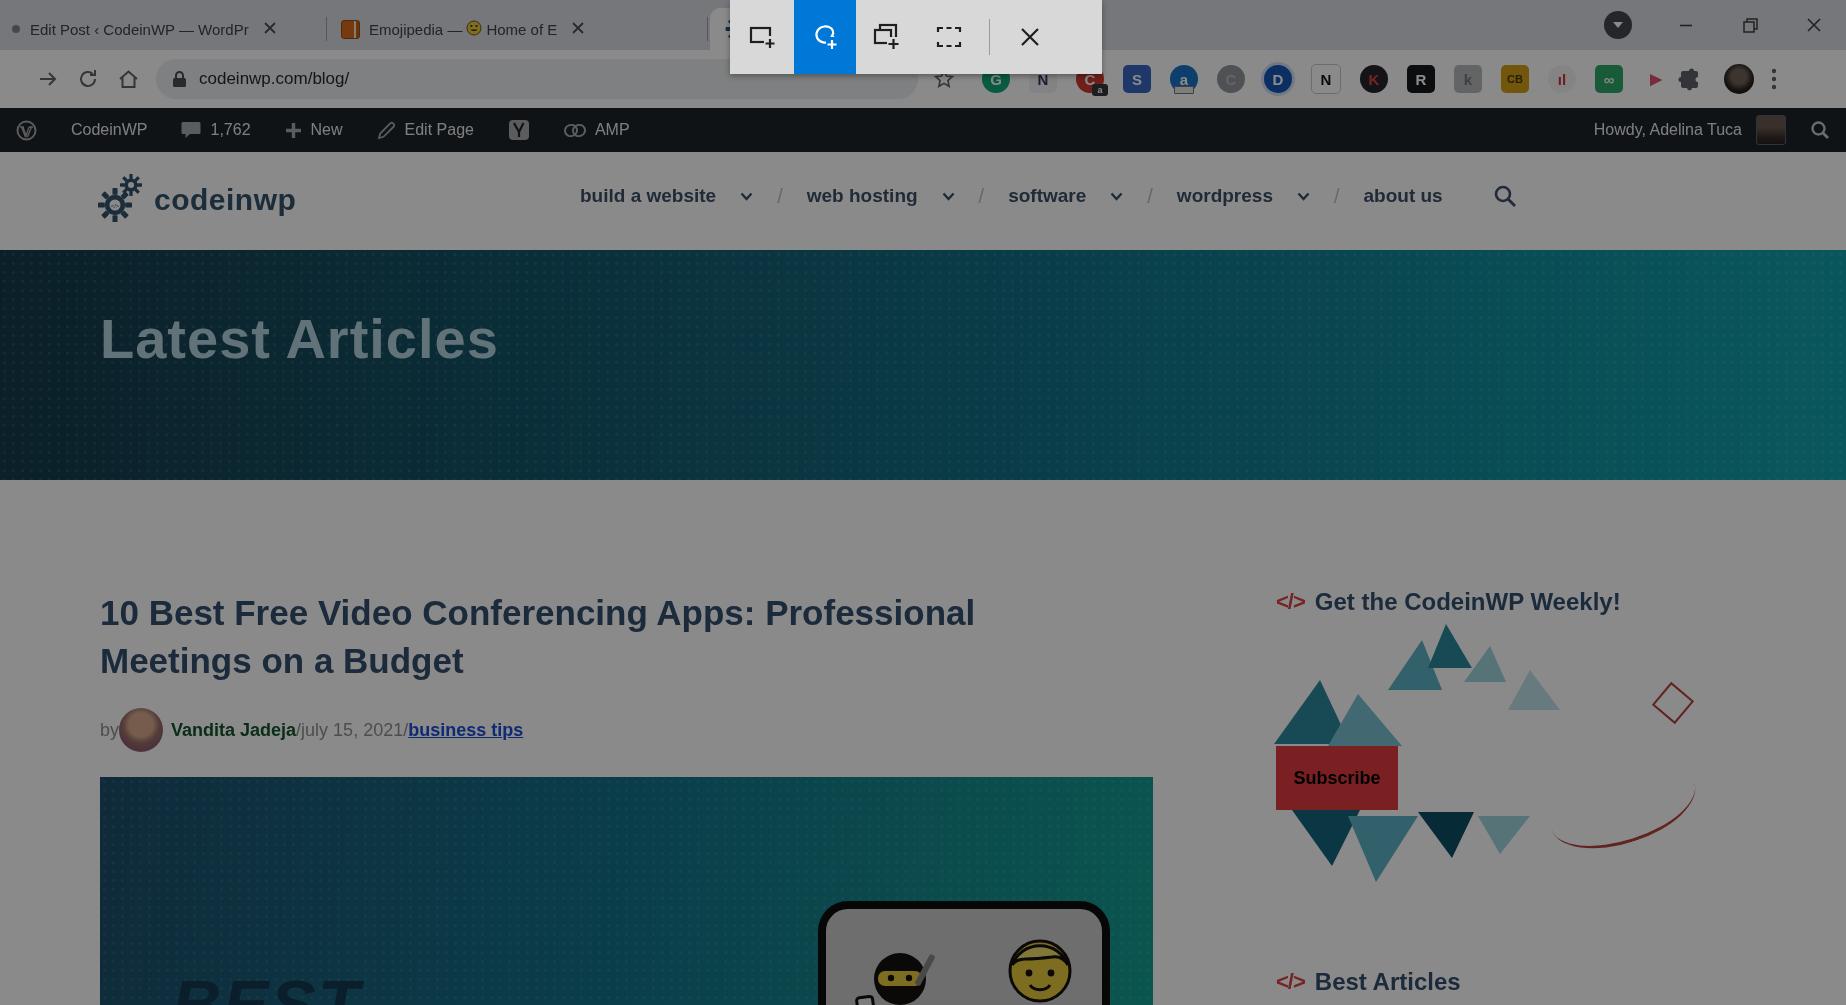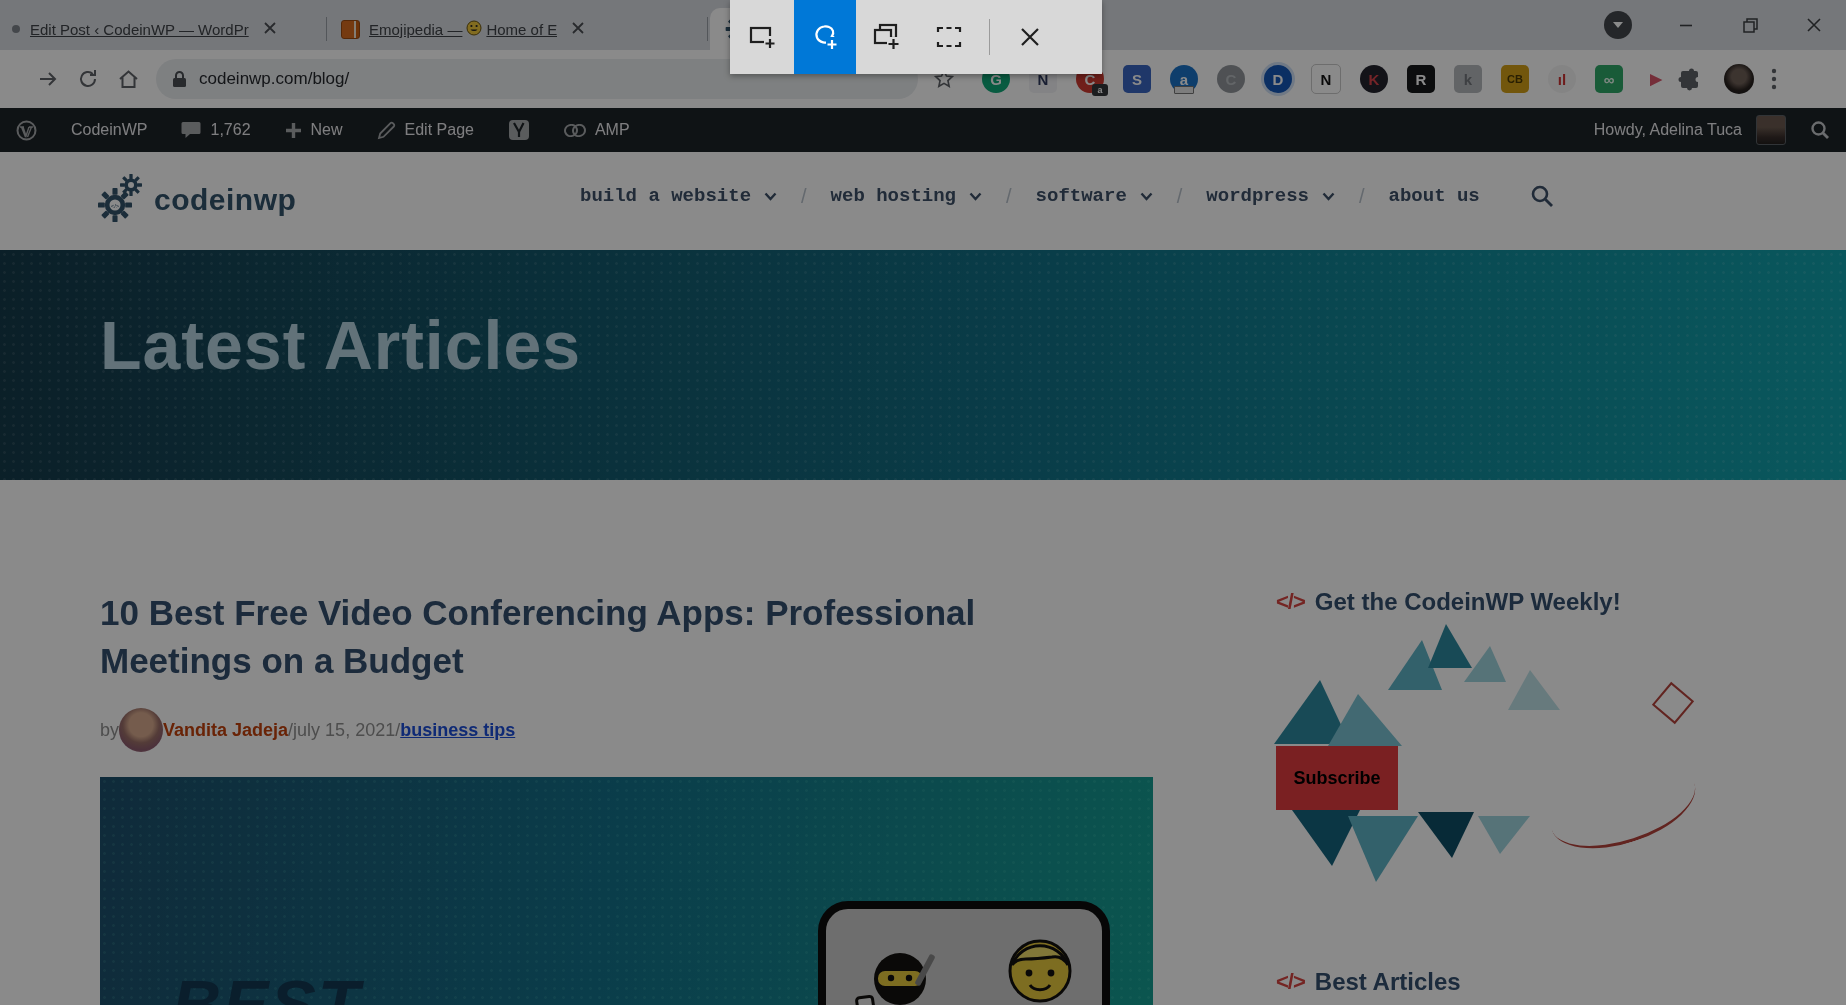--- a/index.html
+++ b/index.html
@@ -3,21 +3,21 @@
 <meta charset="utf-8">
 <style>
   html,body{margin:0;padding:0;background:#222;}
   .screen{position:relative;width:1846px;height:1005px;overflow:hidden;
     font-family:"Liberation Sans",sans-serif;background:#ffffff;}
 
   
   .tabstrip{position:absolute;top:0;left:0;right:0;height:50px;background:#d9dce1;
     display:flex;align-items:flex-end;}
   .tab{height:42px;display:flex;align-items:center;padding:0 12px;color:#3f4348;
-    font-size:15px;white-space:nowrap;overflow:hidden;text-decoration:underline;}
+    font-size:15px;white-space:nowrap;overflow:hidden;}
   .tab .t-title{overflow:hidden;text-overflow:ellipsis;max-width:220px;}
   .tab2 .t-title2{max-width:240px;overflow:hidden;}
   .tab-close{margin-left:14px;flex:0 0 auto;}
   .tab-div{width:1px;height:24px;background:#9aa0a6;margin:0 2px 9px 2px;flex:0 0 auto;}
   .fav-dot{width:8px;height:8px;border-radius:50%;background:#7e848b;margin-right:10px;flex:0 0 auto;}
   .fav-book{width:17px;height:17px;border-radius:3px;margin-right:9px;flex:0 0 auto;
     background:linear-gradient(90deg,#d96c1e 0 70%,#f4e9d8 70% 82%,#c95f12 82%);border:1px solid #9c4a0f;}
   .mini-face{display:inline-block;vertical-align:-3px;margin:0 4px;}
   .pinned-tab{width:56px;height:42px;background:#ffffff;border-radius:10px 10px 0 0;
     display:flex;align-items:center;justify-content:center;flex:0 0 auto;}
@@ -52,39 +52,39 @@
   .avatar-admin{width:28px;height:28px;border-radius:3px;border:1px solid #5c6166;
     background:linear-gradient(180deg,#6b5a50 0 40%,#3a2f2c 75%,#241f1e);}
 
   
   .siteheader{position:absolute;top:152px;left:0;right:0;height:98px;background:#ffffff;}
   .logo{position:absolute;left:98px;top:22px;display:flex;align-items:center;gap:8px;}
   .logo-gears{position:relative;width:48px;height:52px;}
   .logo-text{font-size:30px;font-weight:bold;color:#33536b;letter-spacing:.5px;}
   .mainnav{position:absolute;left:580px;top:24px;display:flex;align-items:center;gap:14px;
     font-size:19px;font-weight:bold;color:#3d5068;height:40px;}
-  .nav-item{display:flex;align-items:center;gap:13px;cursor:pointer;font-family:Liberation Mono, monospace;}
+  .nav-item{display:flex;align-items:center;gap:24px;cursor:pointer;}
   .nav-sep{color:#b9c2cc;font-weight:normal;font-size:20px;margin:0 10px;}
   .hdr-search{margin-left:36px;}
 
   
   .hero{position:absolute;top:250px;left:0;right:0;height:230px;
     background:linear-gradient(95deg,#163a4a 0%,#127086 55%,#12a3ad 100%);}
   .hero::after{content:"";position:absolute;inset:0;
     background-image:radial-gradient(rgba(255,255,255,.09) 1.3px,transparent 1.5px);
     background-size:9px 9px;}
-  .hero h1{position:absolute;left:100px;top:56px;margin:0;font-size:68px;font-weight:800;
+  .hero h1{position:absolute;left:100px;top:56px;margin:0;font-size:56px;font-weight:800;
     color:#b5d3e0;letter-spacing:1px;z-index:2;}
 
   
   .post-title{position:absolute;left:100px;top:589px;width:930px;margin:0;
     font-size:35px;line-height:1.38;font-weight:bold;color:#35506f;}
   .byline{position:absolute;left:100px;top:708px;display:flex;align-items:center;
     font-size:18px;color:#8f8f8f;}
-  .byline .author{font-weight:bold;color:#c2410c;}
+  .byline .author{font-weight:bold;color:#14532d;margin-left:8px;}
   .byline .cat{font-weight:bold;color:#1d4ed8;text-decoration:underline;}
   .avatar-author{width:44px;height:44px;border-radius:50%;
     background:radial-gradient(circle at 50% 38%,#d8ab8e 0 34%,#9b6f68 52%,#8c5b6e 72%,#b98b97 100%);}
   .featured{position:absolute;left:100px;top:777px;width:1053px;height:228px;overflow:hidden;
     background:linear-gradient(100deg,#1d4f6b 0%,#14718a 48%,#169e92 100%);font-style:italic;}
   .featured::before{content:"";position:absolute;inset:0;
     background-image:radial-gradient(rgba(140,255,225,.10) 1.3px,transparent 1.5px);
     background-size:9px 9px;}
   .best-txt{position:absolute;left:72px;top:188px;font-size:68px;font-weight:800;
     color:#133852;letter-spacing:2px;}

